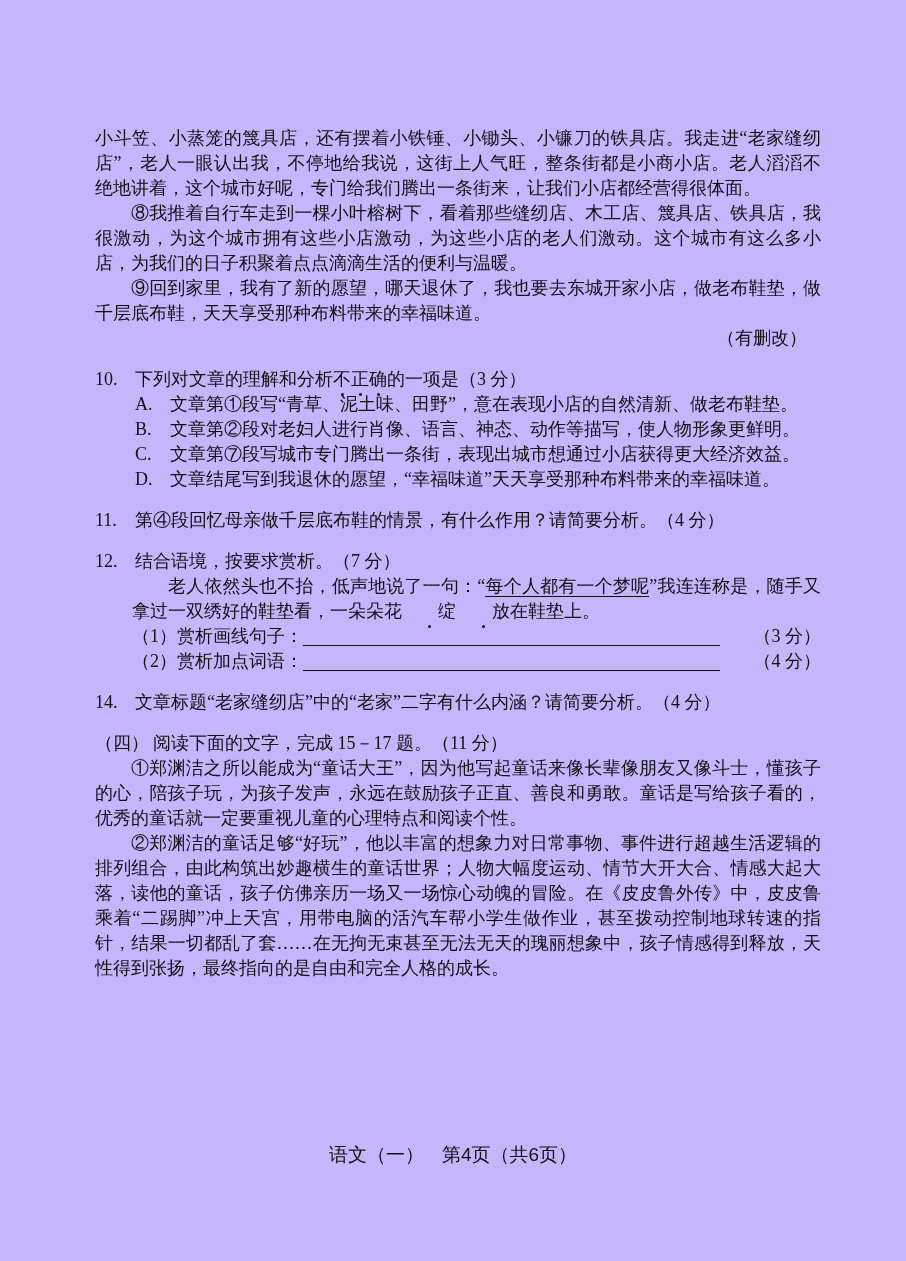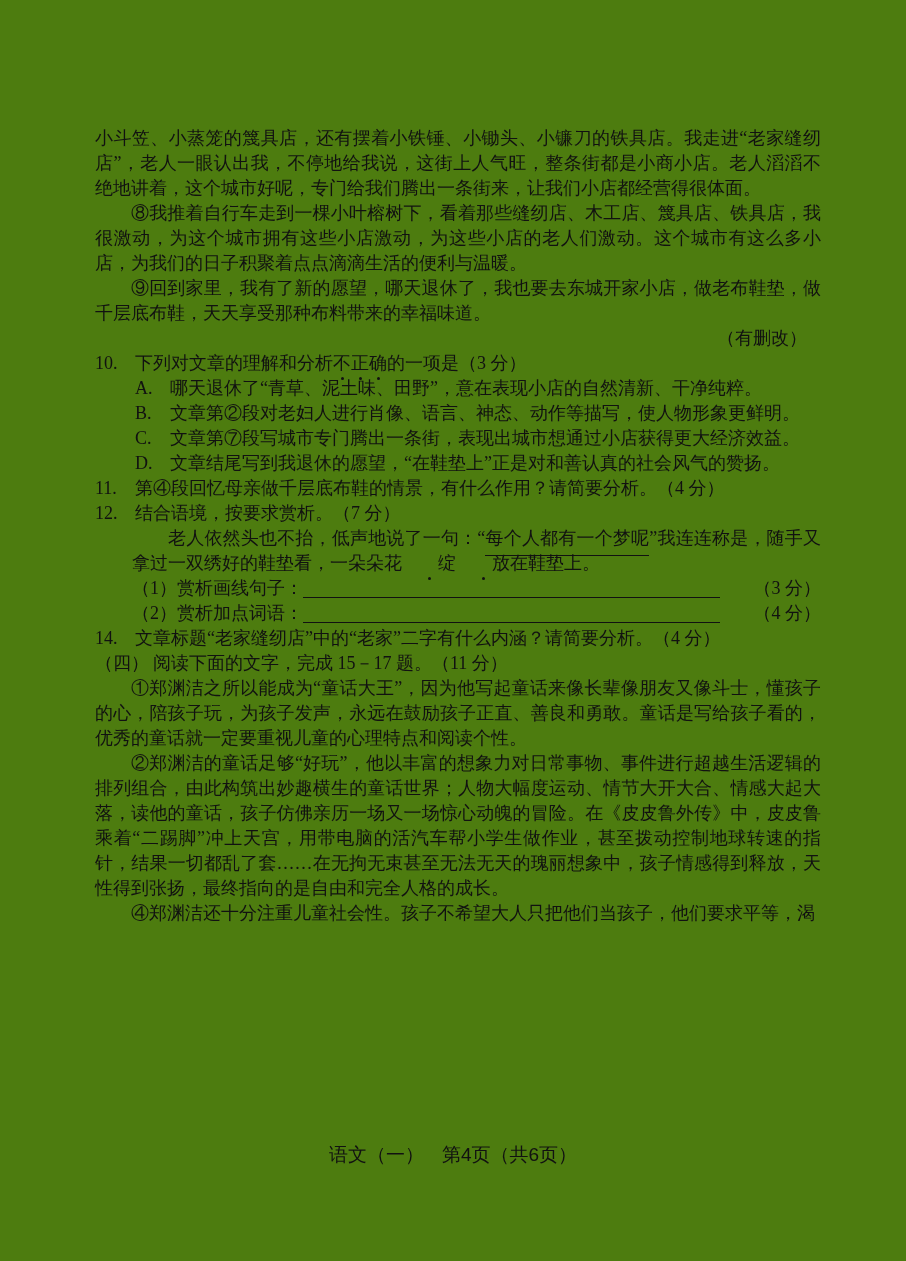--- a/index.html
+++ b/index.html
@@ -4,21 +4,21 @@
 <style>
   html, body {
     margin: 0;
     padding: 0;
     background: #ffffff;
   }
   .page {
     position: relative;
     width: 906px;
     height: 1261px;
-    background: #4d7c0f;
+    background: #c4b5fd;
     color: #111111;
     font-family: "Liberation Serif", "DejaVu Serif", serif;
     font-size: 18px;
     line-height: 25px;
     overflow: hidden;
   }
   .content {
     position: absolute;
     left: 95px;
     top: 126px;
@@ -28,35 +28,35 @@
   .para {
     text-align: justify;
   }
   .indent { text-indent: 2em; }
   .no-indent { text-indent: 0; }
   .attribution {
     text-align: right;
     padding-right: 14px;
   }
   
-  .q-row { display: flex; align-items: flex-start; }
+  .q-row { display: flex; align-items: flex-start; margin-top: 16px; }
   .q-num { width: 40px; flex: 0 0 40px; }
   .q-text { flex: 1; text-align: justify; }
   .opt-row { display: flex; align-items: baseline; margin-left: 40px; }
   .opt-label { width: 35px; flex: 0 0 35px; }
   .opt-text { flex: 1; }
   .sec-row .q-num { width: 58px; flex: 0 0 58px; }
   
   .quote {
     margin-left: 37px;
     text-indent: 2em;
     text-align: justify;
   }
   
-  .u { border-bottom: 1px solid #111; padding-bottom: 7px; }
+  .u { border-bottom: 1px solid #111; padding-bottom: 0; }
   
   .blank-row {
     display: flex;
     align-items: baseline;
     margin-left: 37px;
   }
   .blank-label { flex: 0 0 auto; white-space: nowrap; }
   .blank-line {
     flex: 1 1 auto;
     border-bottom: 1.2px solid #111;
@@ -100,33 +100,33 @@
     <p class="para indent">⑨回到家里，我有了新的愿望，哪天退休了，我也要去东城开家小店，做老布鞋垫，做千层底布鞋，天天享受那种布料带来的幸福味道。</p>
     <p class="attribution">（有删改）</p>
 
     <div class="q-row">
       <span class="q-num">10.</span>
       <span class="q-text"><span>下列对文章的理解和分析</span><span><span class="em-char">不</span><span class="em-char">正</span><span class="em-char">确</span></span><span>的一项是（3 分）</span></span>
     </div>
 
     <div class="opt-row">
       <span class="opt-label">A.</span>
-      <span class="opt-text">哪天退休了“青草、泥土味、田野”，意在表现小店的自然清新、干净纯粹。</span>
+      <span class="opt-text">文章第①段写“青草、泥土味、田野”，意在表现小店的自然清新、做老布鞋垫。</span>
     </div>
     <div class="opt-row">
       <span class="opt-label">B.</span>
       <span class="opt-text">文章第②段对老妇人进行肖像、语言、神态、动作等描写，使人物形象更鲜明。</span>
     </div>
     <div class="opt-row">
       <span class="opt-label">C.</span>
       <span class="opt-text">文章第⑦段写城市专门腾出一条街，表现出城市想通过小店获得更大经济效益。</span>
     </div>
     <div class="opt-row">
       <span class="opt-label">D.</span>
-      <span class="opt-text">文章结尾写到我退休的愿望，“在鞋垫上”正是对和善认真的社会风气的赞扬。</span>
+      <span class="opt-text">文章结尾写到我退休的愿望，“幸福味道”天天享受那种布料带来的幸福味道。</span>
     </div>
 
     <div class="q-row">
       <span class="q-num">11.</span>
       <span class="q-text">第④段回忆母亲做千层底布鞋的情景，有什么作用？请简要分析。（4 分）</span>
     </div>
 
     <div class="q-row">
       <span class="q-num">12.</span>
       <span class="q-text">结合语境，按要求赏析。（7 分）</span>
@@ -151,20 +151,19 @@
       <span class="q-text">文章标题“老家缝纫店”中的“老家”二字有什么内涵？请简要分析。（4 分）</span>
     </div>
 
     <div class="q-row sec-row">
       <span class="q-num">（四）</span>
       <span class="q-text">阅读下面的文字，完成 15－17 题。（11 分）</span>
     </div>
 
     <p class="para indent">①郑渊洁之所以能成为“童话大王”，因为他写起童话来像长辈像朋友又像斗士，懂孩子的心，陪孩子玩，为孩子发声，永远在鼓励孩子正直、善良和勇敢。童话是写给孩子看的，优秀的童话就一定要重视儿童的心理特点和阅读个性。</p>
     <p class="para indent">②郑渊洁的童话足够“好玩”，他以丰富的想象力对日常事物、事件进行超越生活逻辑的排列组合，由此构筑出妙趣横生的童话世界；人物大幅度运动、情节大开大合、情感大起大落，读他的童话，孩子仿佛亲历一场又一场惊心动魄的冒险。在《皮皮鲁外传》中，皮皮鲁乘着“二踢脚”冲上天宫，用带电脑的活汽车帮小学生做作业，甚至拨动控制地球转速的指针，结果一切都乱了套……在无拘无束甚至无法无天的瑰丽想象中，孩子情感得到释放，天性得到张扬，最终指向的是自由和完全人格的成长。</p>
-    <p class="para indent">④郑渊洁还十分注重儿童社会性。孩子不希望大人只把他们当孩子，他们要求平等，渴</p>
 
   </div>
 
   <div class="footer">
     <span>语文（一）</span><span>第4页（共6页）</span>
   </div>
 </div>
 
 </body></html>

